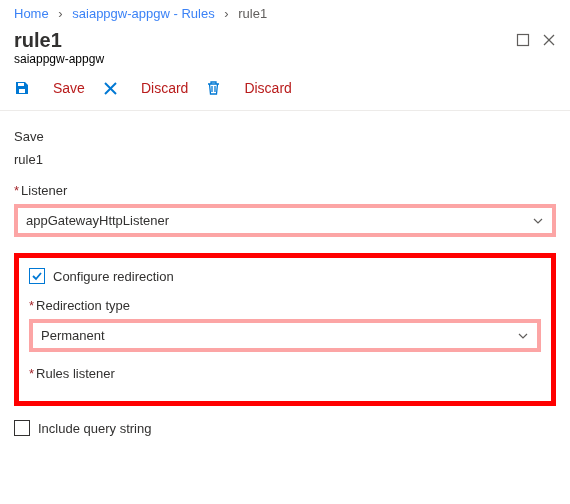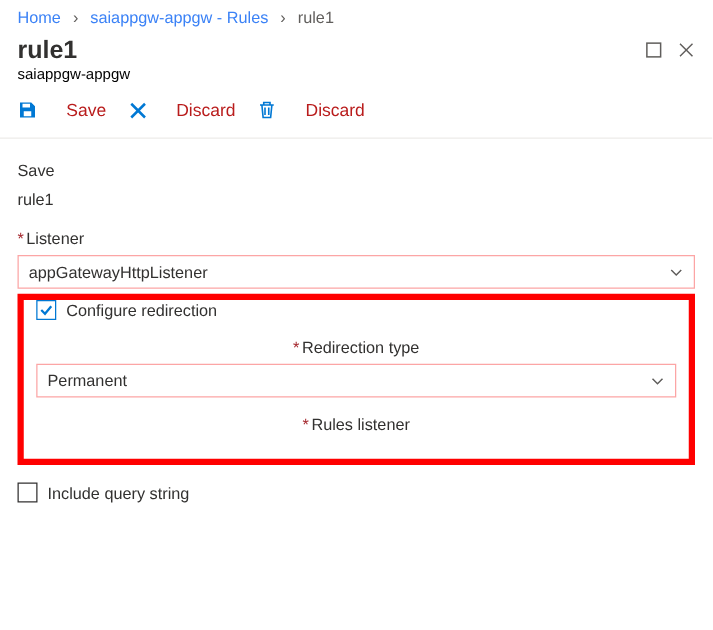--- a/index.html
+++ b/index.html
@@ -15,34 +15,34 @@
     .header-actions { display: flex; gap: 12px; padding-top: 4px; }
     .header-actions .icon-btn { cursor: pointer; color: #605e5c; }
     .toolbar { display: flex; gap: 18px; padding: 14px 14px 14px 14px; border-bottom: 1px solid #edebe9; }
     .toolbar-btn { display: flex; align-items: flex-end; gap: 23px; cursor: pointer; color: #b91c1c; font-size: 14px; }
     .toolbar-btn .ico { color: #0078d4; display: inline-flex; }
     .form { padding: 4px 14px 20px 14px; }
     .field { margin-top: 14px; }
     .field-label { font-size: 13px; color: #323130; margin-bottom: 6px; display: block; }
     .field-label .req { color: #a4262c; margin-right: 2px; }
     .field-value { font-size: 13px; color: #323130; padding: 2px 0; }
-    .select { width: 100%; border: 1px solid #fca5a5; padding: 5px 8px; font-size: 13px; display: flex; justify-content: space-between; align-items: center; cursor: pointer; background: #fff; }
+    .select { width: 100%; border: 4px solid #fca5a5; padding: 5px 8px; font-size: 13px; display: flex; justify-content: space-between; align-items: center; cursor: pointer; background: #fff; }
     .select .chev { color: #605e5c; }
     .checkbox-row { display: flex; align-items: center; gap: 8px; margin-top: 14px; cursor: pointer; }
     .checkbox { width: 16px; height: 16px; border: 1px solid #323130; display: inline-flex; align-items: center; justify-content: center; background: #fff; }
     .checkbox.checked { border-color: #0078d4; }
     .checkbox.checked svg { display: block; }
     .checkbox svg { display: none; }
     .radio-row { display: flex; gap: 16px; align-items: center; margin-top: 0px; }
     .radio { display: flex; align-items: center; gap: 6px; cursor: pointer; }
     .radio-outer { width: 18px; height: 18px; border: 1px solid #323130; border-radius: 50%; display: inline-flex; align-items: center; justify-content: center; }
     .radio.selected .radio-outer { border-color: #0078d4; }
     .radio-inner { width: 10px; height: 10px; border-radius: 50%; background: #0078d4; display: none; }
     .radio.selected .radio-inner { display: block; }
-    .highlight-box { border: 5px solid #ff0000; margin-top: 4px; padding: 0 10px 14px 10px; text-align: center; }
+    .highlight-box { border: 5px solid #ff0000; margin-top: 16px; padding: 10px 10px 14px 10px; }
     .highlight-box .field:first-child, .highlight-box .checkbox-row:first-child { margin-top: 0; }
     svg { display: block; }
   </style>
 </head>
 <body>
 
 <div class="breadcrumb">
   <a>Home</a>
   <span class="sep">›</span>
   <a>saiappgw-appgw - Rules</a>

